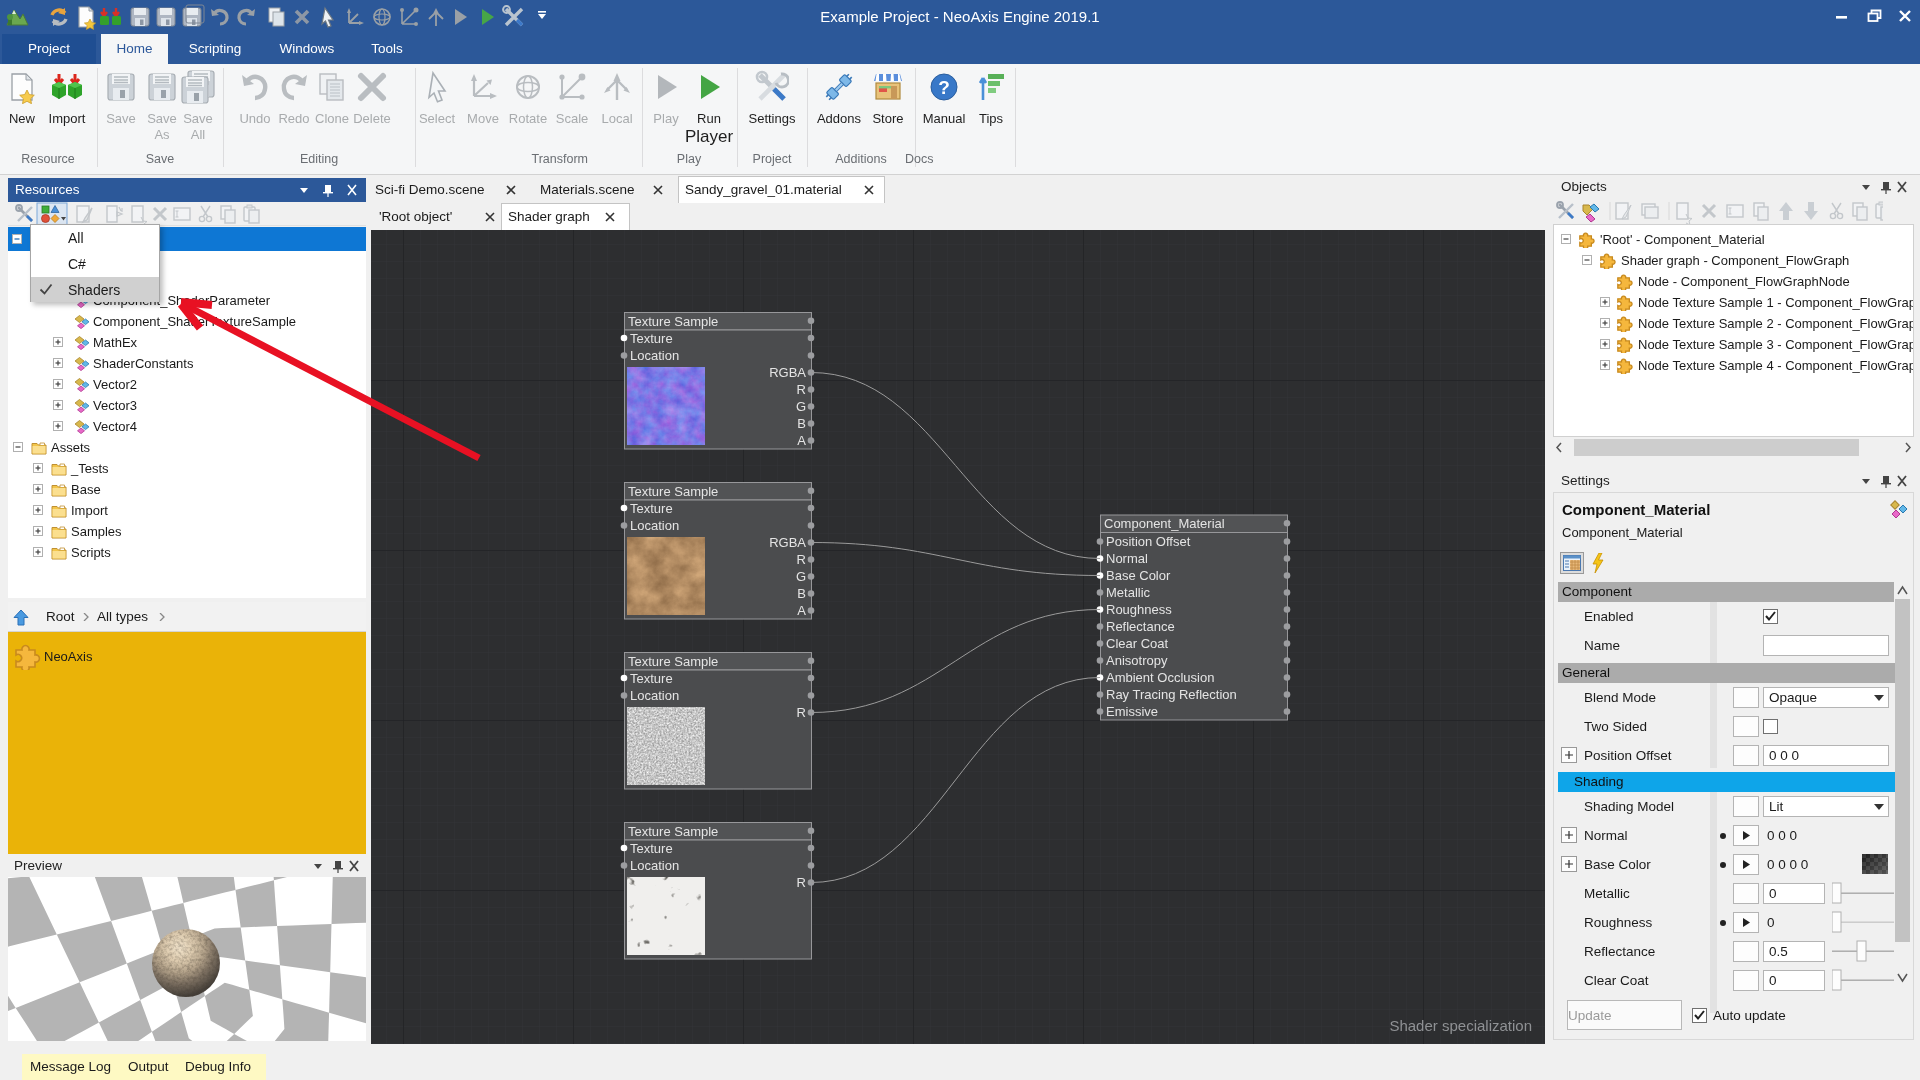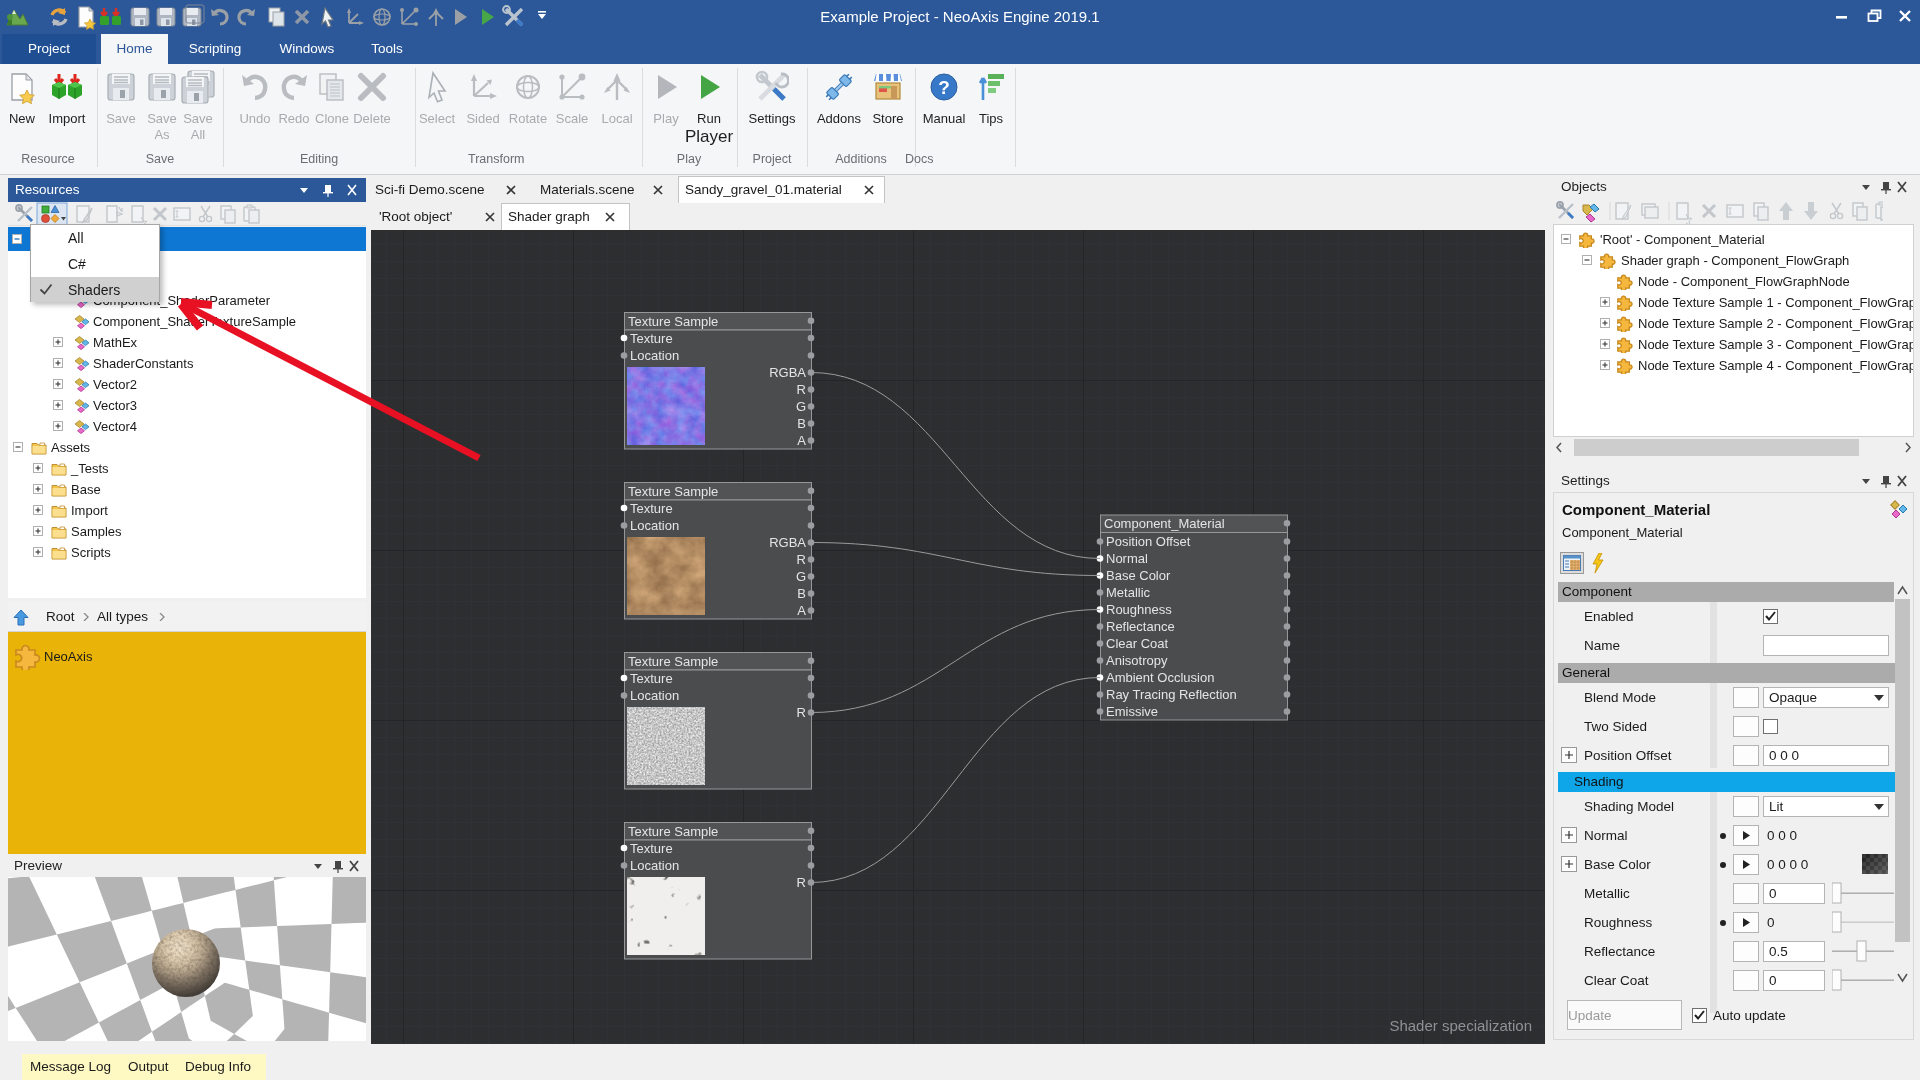--- a/index.html
+++ b/index.html
@@ -127,21 +127,21 @@
     <div class="abs" style="left:223px;top:4px;width:1px;height:99px;background:#dcdcde"></div>
     <div class="abs" style="left:415px;top:4px;width:1px;height:99px;background:#dcdcde"></div>
     <div class="abs" style="left:642px;top:4px;width:1px;height:99px;background:#dcdcde"></div>
     <div class="abs" style="left:737px;top:4px;width:1px;height:99px;background:#dcdcde"></div>
     <div class="abs" style="left:807px;top:4px;width:1px;height:99px;background:#dcdcde"></div>
     <div class="abs" style="left:915px;top:4px;width:1px;height:99px;background:#dcdcde"></div>
     <div class="abs" style="left:1015px;top:4px;width:1px;height:99px;background:#dcdcde"></div>
     <div class="abs" style="left:48px;top:88px;width:120px;margin-left:-60px;text-align:center;font-size:12.5px;color:#6a6e73">Resource</div>
     <div class="abs" style="left:160px;top:88px;width:120px;margin-left:-60px;text-align:center;font-size:12.5px;color:#6a6e73">Save</div>
     <div class="abs" style="left:319px;top:88px;width:120px;margin-left:-60px;text-align:center;font-size:12.5px;color:#6a6e73">Editing</div>
-    <div class="abs" style="left:528px;top:88px;width:120px;margin-left:-60px;text-align:left;font-size:12.5px;color:#6a6e73">Transform</div>
+    <div class="abs" style="left:528px;top:88px;width:120px;margin-left:-60px;text-align:right;font-size:12.5px;color:#6a6e73">Transform</div>
     <div class="abs" style="left:689px;top:88px;width:120px;margin-left:-60px;text-align:center;font-size:12.5px;color:#6a6e73">Play</div>
     <div class="abs" style="left:772px;top:88px;width:120px;margin-left:-60px;text-align:center;font-size:12.5px;color:#6a6e73">Project</div>
     <div class="abs" style="left:861px;top:88px;width:120px;margin-left:-60px;text-align:center;font-size:12.5px;color:#6a6e73">Additions</div>
     <div class="abs" style="left:965px;top:88px;width:120px;margin-left:-60px;text-align:left;font-size:12.5px;color:#6a6e73">Docs</div>
     <svg class="abs" style="left:5px;top:6px" width="34" height="34" viewBox="-17 -17 34 34">
       <path d="M-10 -13 L4 -13 L10 -7 L10 13 L-10 13 Z" fill="#fdfdfd" stroke="#9aa0a6" stroke-width="1.3"></path>
       <path d="M4 -13 L4 -7 L10 -7 Z" fill="#e0e4e8" stroke="#9aa0a6" stroke-width="1"></path>
       <path d="M5 3 L7.3 7.6 L12.3 8.2 L8.6 11.7 L9.5 16.7 L5 14.3 L0.5 16.7 L1.4 11.7 L-2.3 8.2 L2.7 7.6 Z" fill="#f7cb4d" stroke="#cb9d28" stroke-width="0.8"></path>
     </svg>
     <div class="abs" style="left:22px;top:47px;width:120px;margin-left:-60px;text-align:center;font-size:13px;color:#1e1e1e">New</div>
@@ -222,21 +222,21 @@
     </svg>
     <div class="abs" style="left:372px;top:47px;width:120px;margin-left:-60px;text-align:center;font-size:13px;color:#a8abad">Delete</div>
     <svg class="abs" style="left:420px;top:6px" width="34" height="34" viewBox="-17 -17 34 34">
       <path d="M-4 -14 L8 4 L1.5 4 L5 13 L0.5 14.8 L-3 6 L-8 10.5 Z" fill="#f4f6f8" stroke="#aab0b6" stroke-width="1.6"></path>
     </svg>
     <div class="abs" style="left:437px;top:47px;width:120px;margin-left:-60px;text-align:center;font-size:13px;color:#a8abad">Select</div>
     <svg class="abs" style="left:466px;top:6px" width="34" height="34" viewBox="-17 -17 34 34">
       <path d="M-9 9 L-9 -8 M-9 9 L9 9 M-9 9 L5 -4" stroke="#b9bdc1" stroke-width="2.2" fill="none"></path>
       <path d="M-9 -13 L-12 -6 L-6 -6 Z M14 9 L7 6 L7 12 Z M9 -7.5 L3.5 -6.5 L7.5 -2 Z" fill="#b9bdc1"></path>
     </svg>
-    <div class="abs" style="left:483px;top:47px;width:120px;margin-left:-60px;text-align:center;font-size:13px;color:#a8abad">Sided</div>
+    <div class="abs" style="left:483px;top:47px;width:120px;margin-left:-60px;text-align:center;font-size:13px;color:#a8abad">Move</div>
     <svg class="abs" style="left:511px;top:6px" width="34" height="34" viewBox="-17 -17 34 34">
       <circle r="11" fill="none" stroke="#b9bdc1" stroke-width="2"></circle>
       <ellipse rx="11" ry="4.5" fill="none" stroke="#b9bdc1" stroke-width="1.5"></ellipse>
       <ellipse rx="4.5" ry="11" fill="none" stroke="#b9bdc1" stroke-width="1.5"></ellipse>
     </svg>
     <div class="abs" style="left:528px;top:47px;width:120px;margin-left:-60px;text-align:center;font-size:13px;color:#a8abad">Rotate</div>
     <svg class="abs" style="left:555px;top:6px" width="34" height="34" viewBox="-17 -17 34 34">
       <path d="M-10 10 L10 -10 M-10 10 L10 10 M-10 10 L-10 -10" stroke="#b9bdc1" stroke-width="2" fill="none"></path>
       <circle cx="10" cy="-10" r="3.4" fill="#b9bdc1"></circle>
       <circle cx="10" cy="10" r="2.6" fill="#b9bdc1"></circle>

